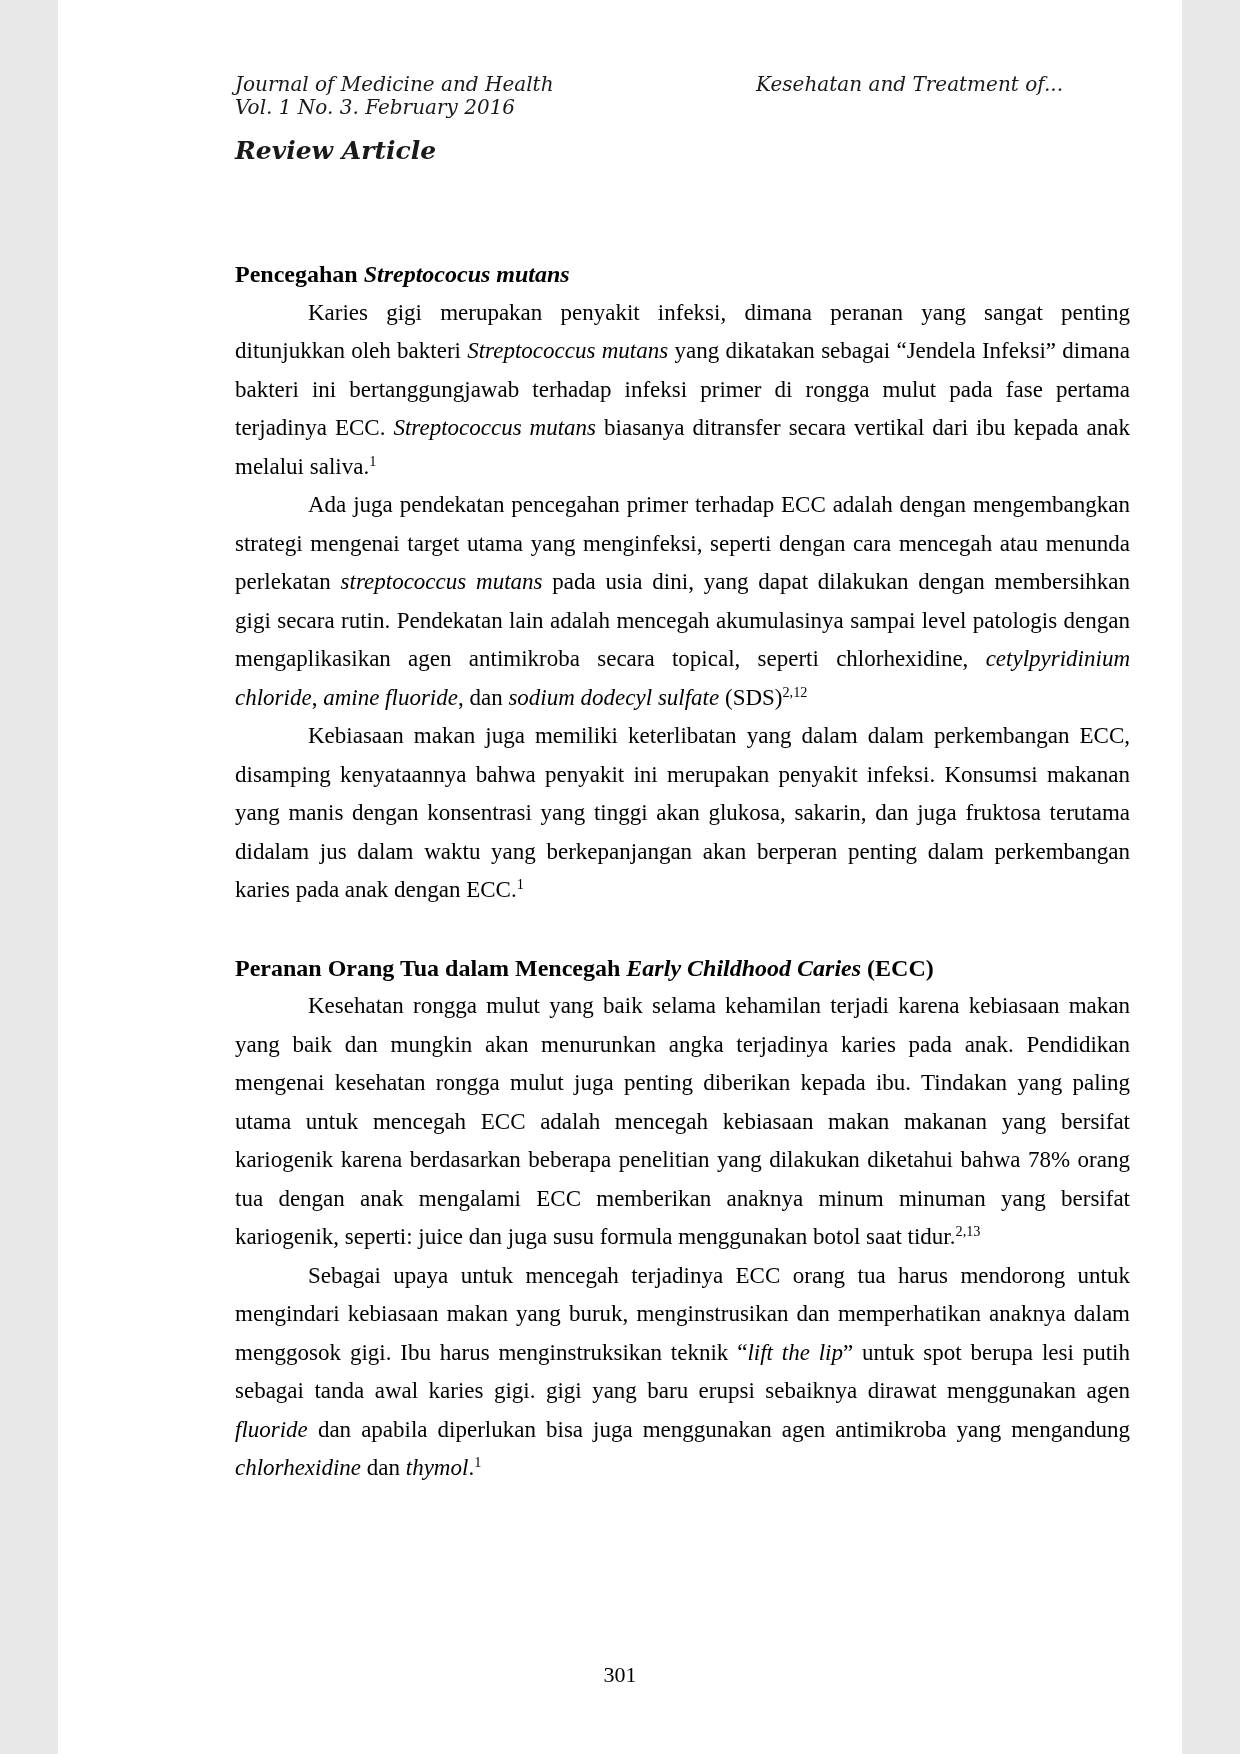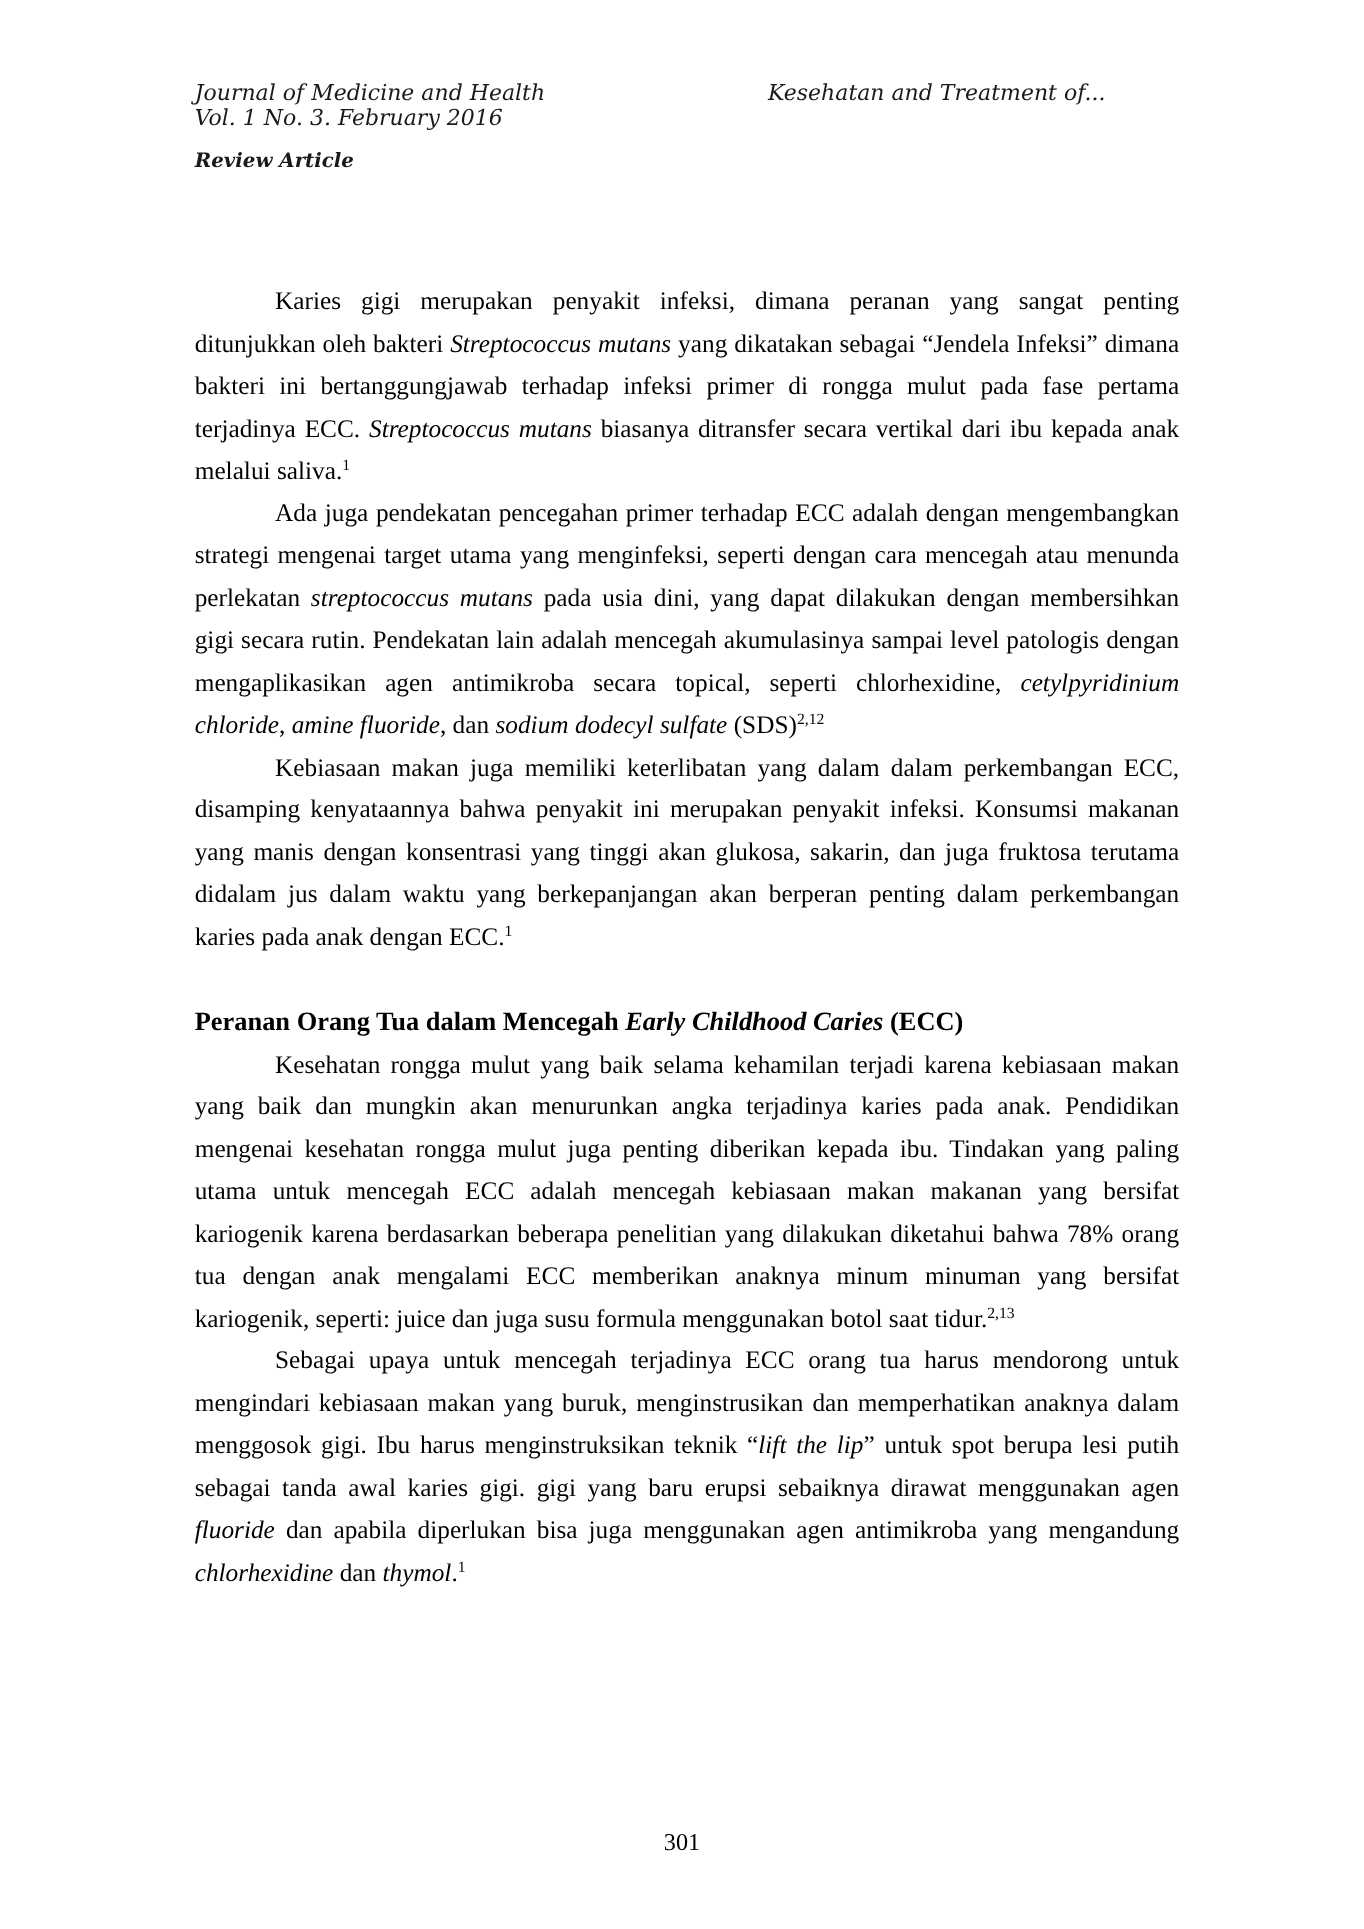--- a/index.html
+++ b/index.html
@@ -1,18 +1,18 @@
 <!DOCTYPE html>
 <html><head>
 <meta charset="utf-8">
 <style>
   html, body { margin: 0; padding: 0; background: #e8e8e8; }
   .page {
     position: relative;
-    width: 1240px;
+    width: 1124px;
     height: 1754px;
     background: #ffffff;
     color: #000000;
     margin: 0 auto;
     overflow: hidden;
   }
   
   .header {
     position: absolute;
     top: 73px;
@@ -30,21 +30,21 @@
     right: 67px;
     white-space: nowrap;
   }
   .review-article {
     position: absolute;
     top: 136px;
     left: 177px;
     font-family: "DejaVu Serif", serif;
     font-style: italic;
     font-weight: 600;
-    font-size: 18px;
+    font-size: 25px;
     color: #1a1a1a;
   }
   
   .main {
     position: absolute;
     top: 255px;
     left: 177px;
     width: 895px;
     font-family: "Liberation Serif", serif;
     font-size: 23px;
@@ -92,20 +92,21 @@
     <div>Journal of Medicine and Health</div>
     <div>Vol. 1 No. 3. February 2016</div>
     <div class="running-title">Kesehatan and Treatment of...</div>
   </div>
 
   <div class="review-article">Review Article</div>
 
   <div class="main">
 
     <div class="section">
+      <h2 class="section-heading"><span class="bd">Pencegahan </span><span class="it bd">Streptococus mutans</span></h2>
       <p class="para"><span>Karies gigi merupakan penyakit infeksi, dimana peranan yang sangat penting ditunjukkan oleh bakteri </span><span class="it">Streptococcus mutans</span><span> yang dikatakan sebagai “Jendela Infeksi” dimana bakteri ini bertanggungjawab terhadap infeksi primer di rongga mulut pada fase pertama terjadinya ECC. </span><span class="it">Streptococcus mutans</span><span> biasanya ditransfer secara vertikal dari ibu kepada anak melalui saliva.</span><sup class="ref">1</sup></p>
       <p class="para"><span>Ada juga pendekatan pencegahan primer terhadap ECC adalah dengan mengembangkan strategi mengenai target utama yang menginfeksi, seperti dengan cara mencegah atau menunda perlekatan </span><span class="it">streptococcus mutans</span><span> pada usia dini, yang dapat dilakukan dengan membersihkan gigi secara rutin. Pendekatan lain adalah mencegah akumulasinya sampai level patologis dengan mengaplikasikan agen antimikroba secara topical, seperti chlorhexidine, </span><span class="it">cetylpyridinium chloride</span><span>, </span><span class="it">amine fluoride</span><span>, dan </span><span class="it">sodium dodecyl sulfate</span><span> (SDS)</span><sup class="ref">2,12</sup></p>
       <p class="para"><span>Kebiasaan makan juga memiliki keterlibatan yang dalam dalam perkembangan ECC, disamping kenyataannya bahwa penyakit ini merupakan penyakit infeksi. Konsumsi makanan yang manis dengan konsentrasi yang tinggi akan glukosa, sakarin, dan juga fruktosa terutama didalam jus dalam waktu yang berkepanjangan akan berperan penting dalam perkembangan karies pada anak dengan ECC.</span><sup class="ref">1</sup></p>
     </div>
 
     <div class="section">
       <h2 class="section-heading"><span class="bd">Peranan Orang Tua dalam Mencegah </span><span class="it bd">Early Childhood Caries</span><span class="bd"> (ECC)</span></h2>
       <p class="para"><span>Kesehatan rongga mulut yang baik selama kehamilan terjadi karena kebiasaan makan yang baik dan mungkin akan menurunkan angka terjadinya karies pada anak. Pendidikan mengenai kesehatan rongga mulut juga penting diberikan kepada ibu. Tindakan yang paling utama untuk mencegah ECC adalah mencegah kebiasaan makan makanan yang bersifat kariogenik karena berdasarkan beberapa penelitian yang dilakukan diketahui bahwa 78% orang tua dengan anak mengalami ECC memberikan anaknya minum minuman yang bersifat kariogenik, seperti: juice dan juga susu formula menggunakan botol saat tidur.</span><sup class="ref">2,13</sup></p>
       <p class="para"><span>Sebagai upaya untuk mencegah terjadinya ECC orang tua harus mendorong untuk mengindari kebiasaan makan yang buruk, menginstrusikan dan memperhatikan anaknya dalam menggosok gigi. Ibu harus menginstruksikan teknik “</span><span class="it">lift the lip</span><span>” untuk spot berupa lesi putih sebagai tanda awal karies gigi. gigi yang baru erupsi sebaiknya dirawat menggunakan agen </span><span class="it">fluoride</span><span> dan apabila diperlukan bisa juga menggunakan agen antimikroba yang mengandung </span><span class="it">chlorhexidine</span><span> dan </span><span class="it">thymol</span><span>.</span><sup class="ref">1</sup></p>
     </div>

